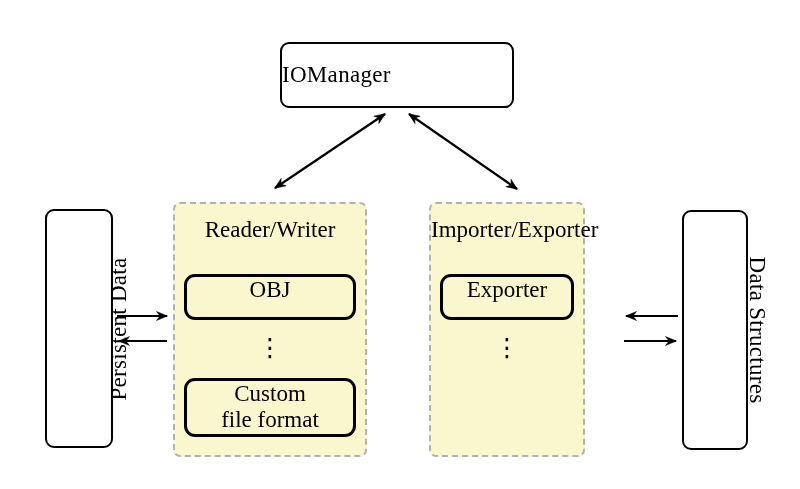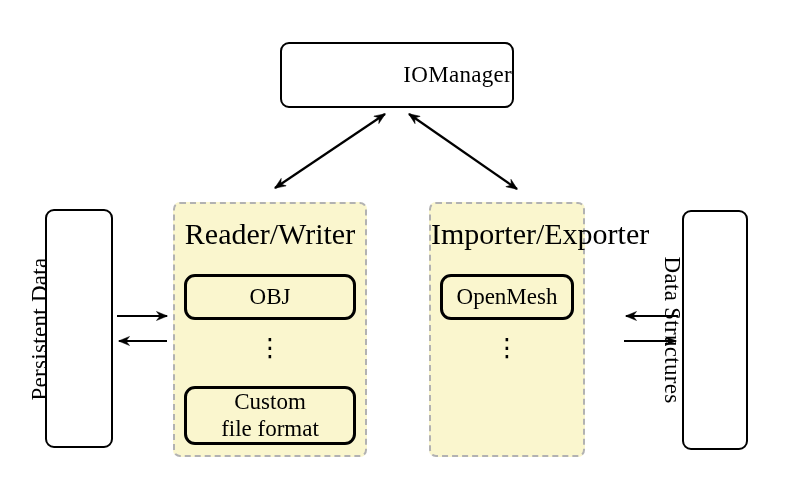--- a/index.html
+++ b/index.html
@@ -10,58 +10,58 @@
     font-family:"Liberation Serif", serif;
     color:#000;
     overflow:hidden;
   }
   .white-node{
     position:absolute;
     background:#ffffff;
     border:2.5px solid #000;
     border-radius:9px;
     box-sizing:border-box;
-    display:flex;align-items:center;justify-content:flex-end;
+    display:flex;align-items:center;justify-content:flex-start;
   }
   .node-label{
     font-size:23px;
     white-space:nowrap;
     letter-spacing:0.3px;
   }
   .vert-ccw{transform:rotate(-90deg);}
   .vert-cw{transform:rotate(90deg);}
   .panel{
     position:absolute;
     background:#faf6ce;
     border:2px dashed #b2b2b2;
     border-radius:7px;
     box-sizing:border-box;
   }
   .panel-title{
     position:absolute;
     top:13px;left:0;right:0;
     text-align:center;
-    font-size:30px;
+    font-size:23px;
     white-space:nowrap;
   }
   .inner-node{
     position:absolute;
     left:9px;right:9px;
     background:#faf6ce;
     border:3px solid #000;
     border-radius:11px;
     box-sizing:border-box;
-    display:flex;align-items:center;justify-content:center;
+    display:flex;align-items:flex-start;justify-content:center;
     text-align:center;
     font-size:23px;
     line-height:1.15;
     white-space:pre-line;
   }
   .inner-top{top:70px;height:46px;}
-  .inner-bottom{top:174px;height:59px;margin-top:8px;}
+  .inner-bottom{top:174px;height:59px;}
   .dots{
     position:absolute;
     top:131px;left:0;right:0;
     text-align:center;
     font-family:"DejaVu Sans", sans-serif;
     font-size:25px;
     line-height:1;
     color:#000;
   }
   svg.arrows{
@@ -116,18 +116,18 @@
     <div class="dots">⋮</div>
     <div class="inner-node inner-bottom">
       <span>Custom
 file format</span>
     </div>
   </div>
 
   <div class="panel" style="left:429px;top:202px;width:156px;height:255px;">
     <div class="panel-title">Importer/Exporter</div>
     <div class="inner-node inner-top">
-      <span>OpenMesh</span>
+      <span>Exporter</span>
     </div>
     <div class="dots">⋮</div>
   </div>
 
 </div>
 
 </body></html>

